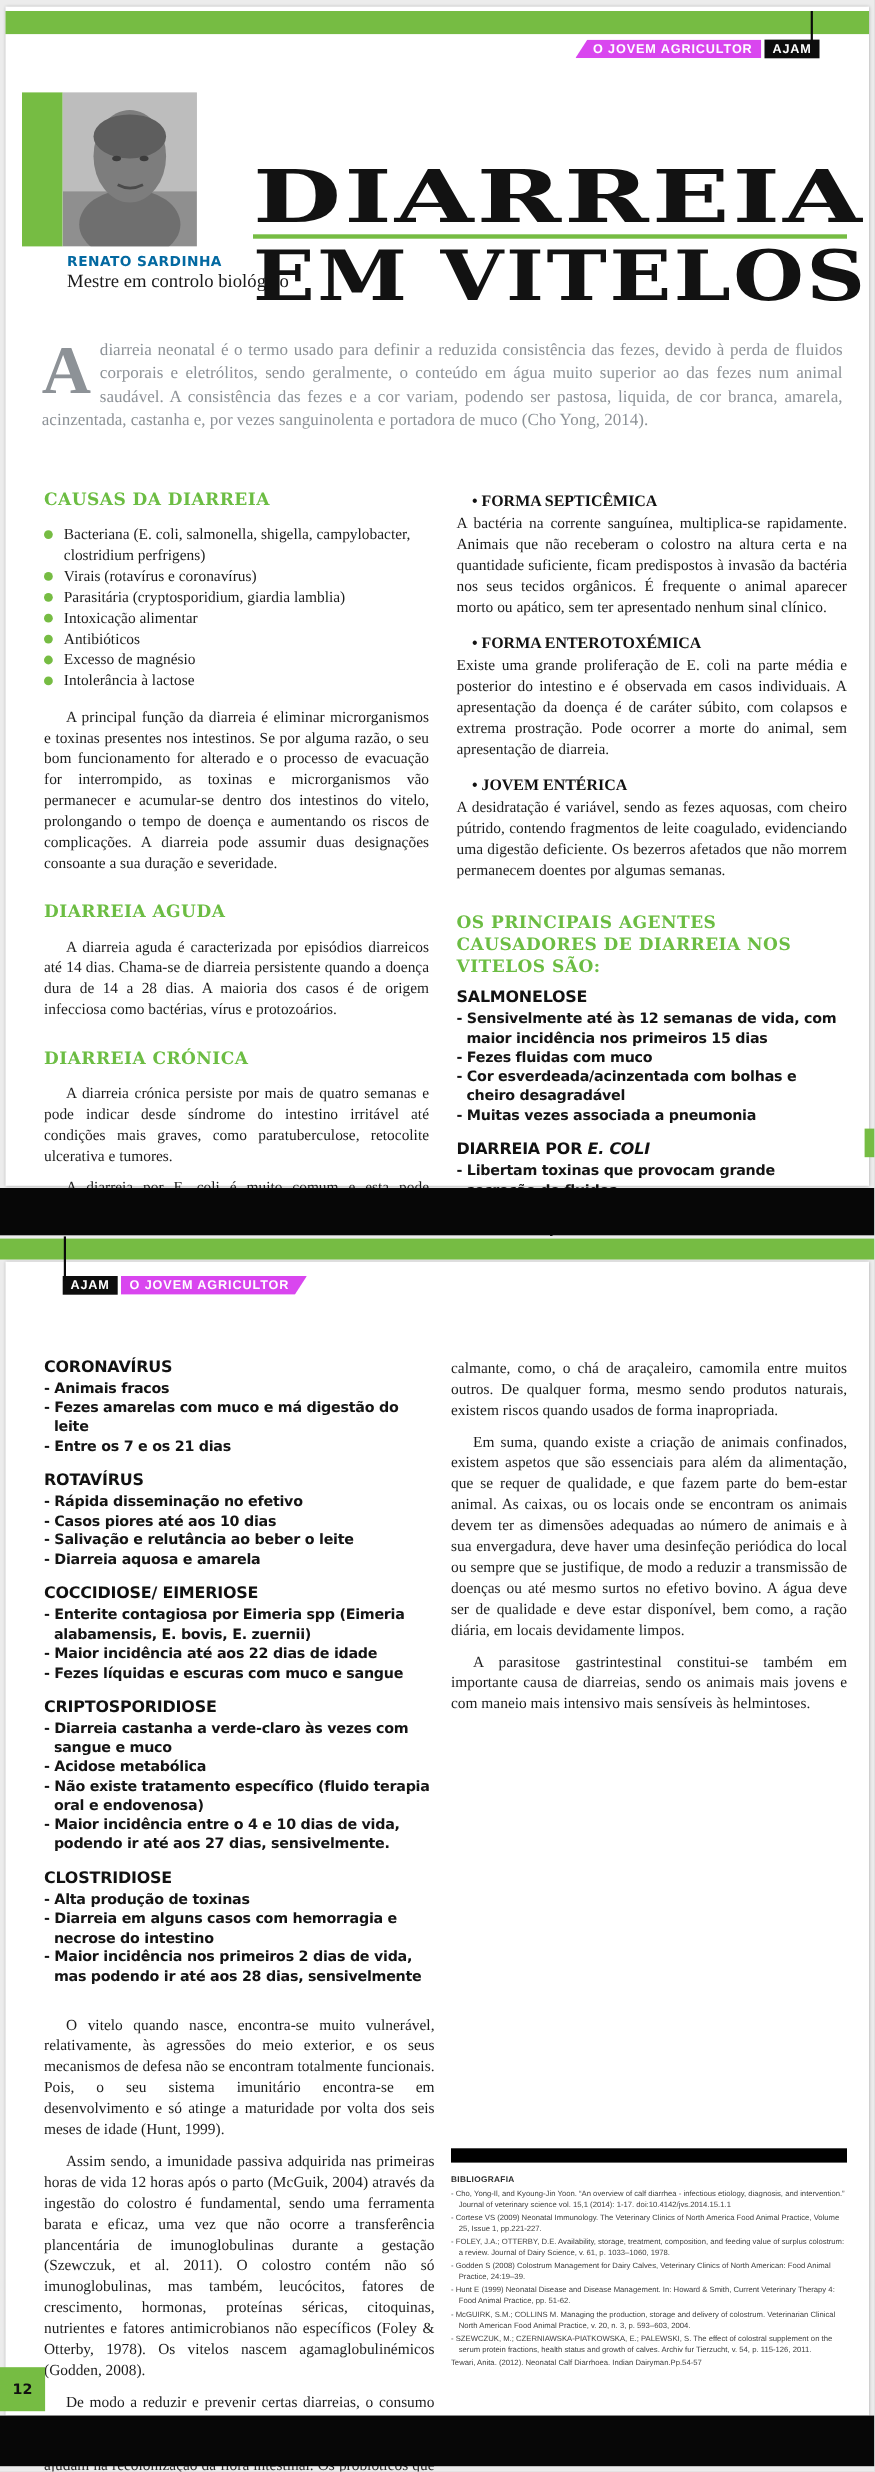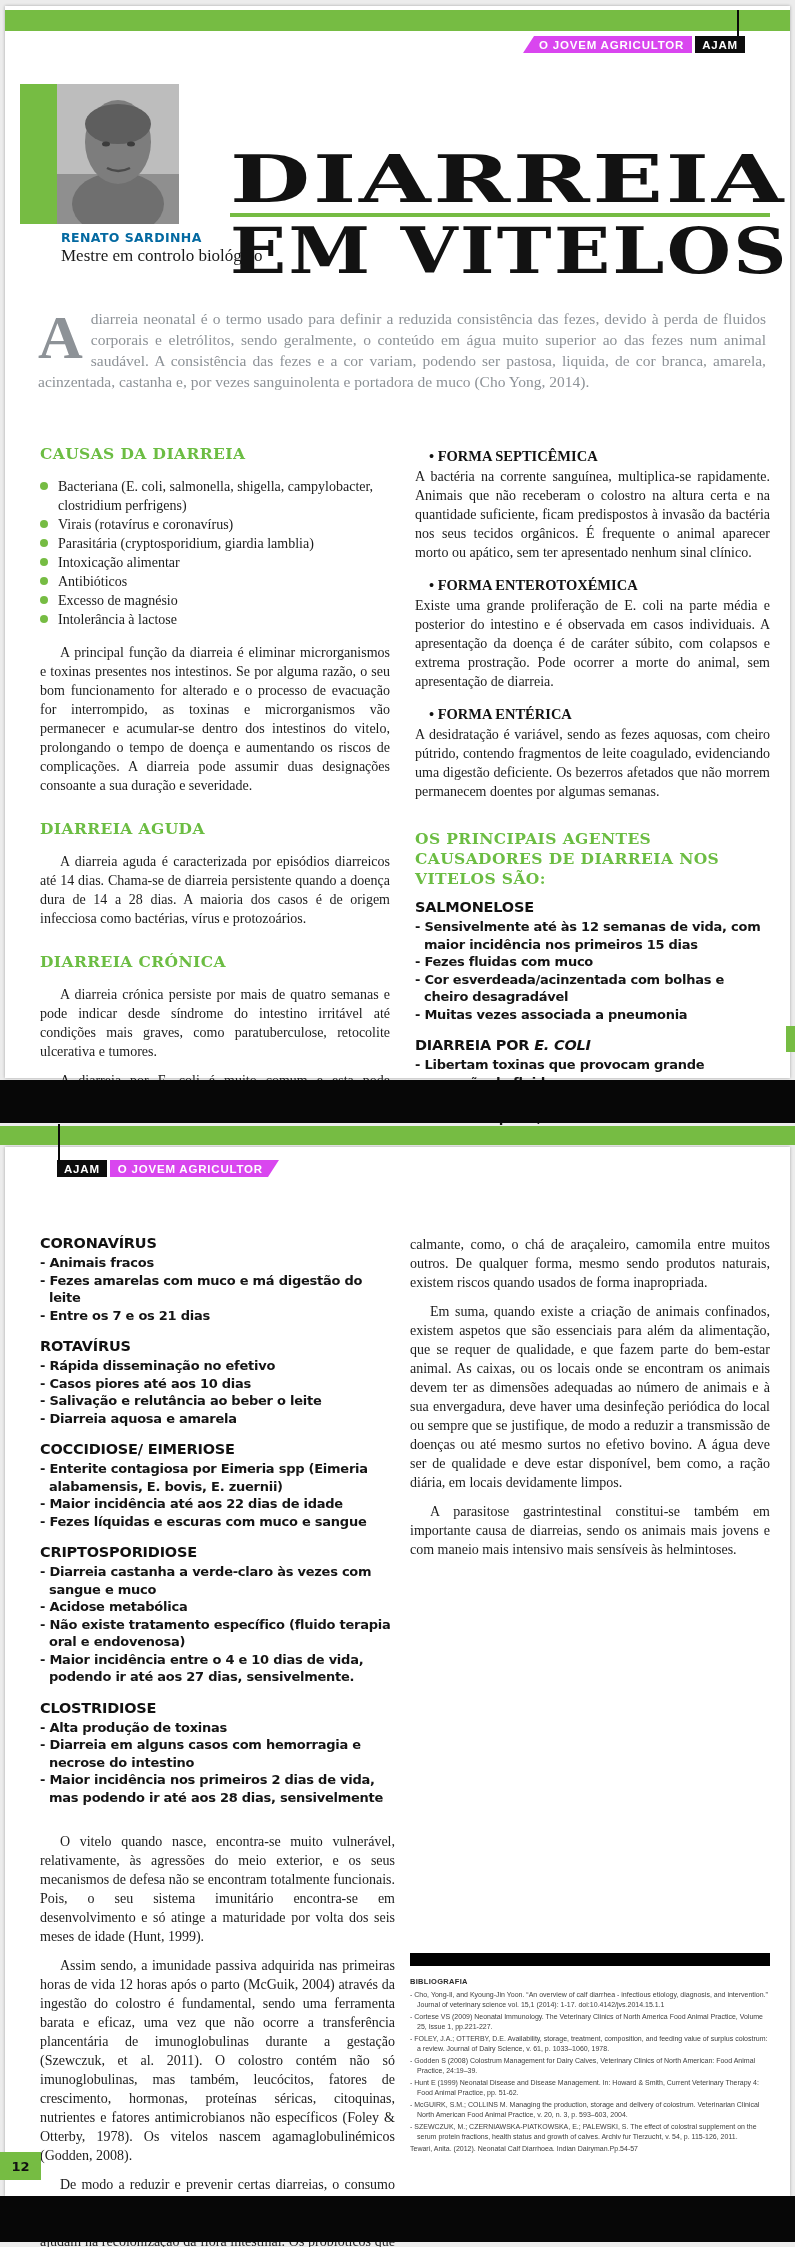--- a/index.html
+++ b/index.html
@@ -73,21 +73,21 @@
   
   .bib{position:absolute;left:405px;top:806px;width:360px;font-family:"Liberation Sans",sans-serif;color:#3d3d3d;}
   .bib-bar{height:13px;background:#000;margin-bottom:11px;}
   .bib-h{font-size:7.5px;font-weight:700;letter-spacing:.3px;margin:0 0 4px;color:#2a2a2a;}
   .bib-item{font-size:7px;line-height:10px;padding-left:7px;text-indent:-7px;margin-bottom:2px;}
   .bib-item.flat{padding-left:0;text-indent:0;}
 
   .pagenum{position:absolute;background:#76bc43;color:#111;display:flex;align-items:center;
            justify-content:center;font:700 13px "DejaVu Sans",sans-serif;}
   #pn11{left:786px;top:1026px;width:41px;height:26px;}
-  #pn12{left:0px;top:2152px;width:41px;height:28px;}
+  #pn12{left:0px;top:2152px;width:41px;height:40px;}
 </style>
 </head>
 <body>
 
 <div class="sheet">
 
   <div class="page" id="page1">
     <div style="position:absolute;left:0;top:4px;width:785px;height:21px;background:#76bc43;"></div>
     <div class="vline" style="left:732px;top:4px;height:35px;"></div>
 
@@ -158,21 +158,21 @@
       <div class="h-green mt">DIARREIA CRÓNICA</div>
       <div class="para">A diarreia crónica persiste por mais de quatro semanas e pode indicar desde síndrome do intestino irritável até condições mais graves, como paratuberculose, retocolite ulcerativa e tumores.</div>
       <div class="para">A diarreia por E. coli é muito comum e esta pode manifestar-se de três formas:</div>
     </div>
 
     <div class="col" id="p1colR">
       <div class="form-h first">• FORMA SEPTICÊMICA</div>
       <div class="para flat">A bactéria na corrente sanguínea, multiplica-se rapidamente. Animais que não receberam o colostro na altura certa e na quantidade suficiente, ficam predispostos à invasão da bactéria nos seus tecidos orgânicos. É frequente o animal aparecer morto ou apático, sem ter apresentado nenhum sinal clínico.</div>
       <div class="form-h">• FORMA ENTEROTOXÉMICA</div>
       <div class="para flat">Existe uma grande proliferação de E. coli na parte média e posterior do intestino e é observada em casos individuais. A apresentação da doença é de caráter súbito, com colapsos e extrema prostração. Pode ocorrer a morte do animal, sem apresentação de diarreia.</div>
-      <div class="form-h">• FORMA ENTÉRICA</div>
+      <div class="form-h">• JOVEM ENTÉRICA</div>
       <div class="para flat">A desidratação é variável, sendo as fezes aquosas, com cheiro pútrido, contendo fragmentos de leite coagulado, evidenciando uma digestão deficiente. Os bezerros afetados que não morrem permanecem doentes por algumas semanas.</div>
 
       <div class="h-green" style="margin-top:28px;margin-bottom:10px;line-height:20px;">OS PRINCIPAIS AGENTES CAUSADORES DE DIARREIA NOS VITELOS SÃO:</div>
 
       <div class="cond-h first">SALMONELOSE</div>
       <div class="cond-item">- Sensivelmente até às 12 semanas de vida, com maior incidência nos primeiros 15 dias</div>
       <div class="cond-item">- Fezes fluidas com muco</div>
       <div class="cond-item">- Cor esverdeada/acinzentada com bolhas e cheiro desagradável</div>
       <div class="cond-item">- Muitas vezes associada a pneumonia</div>
 

